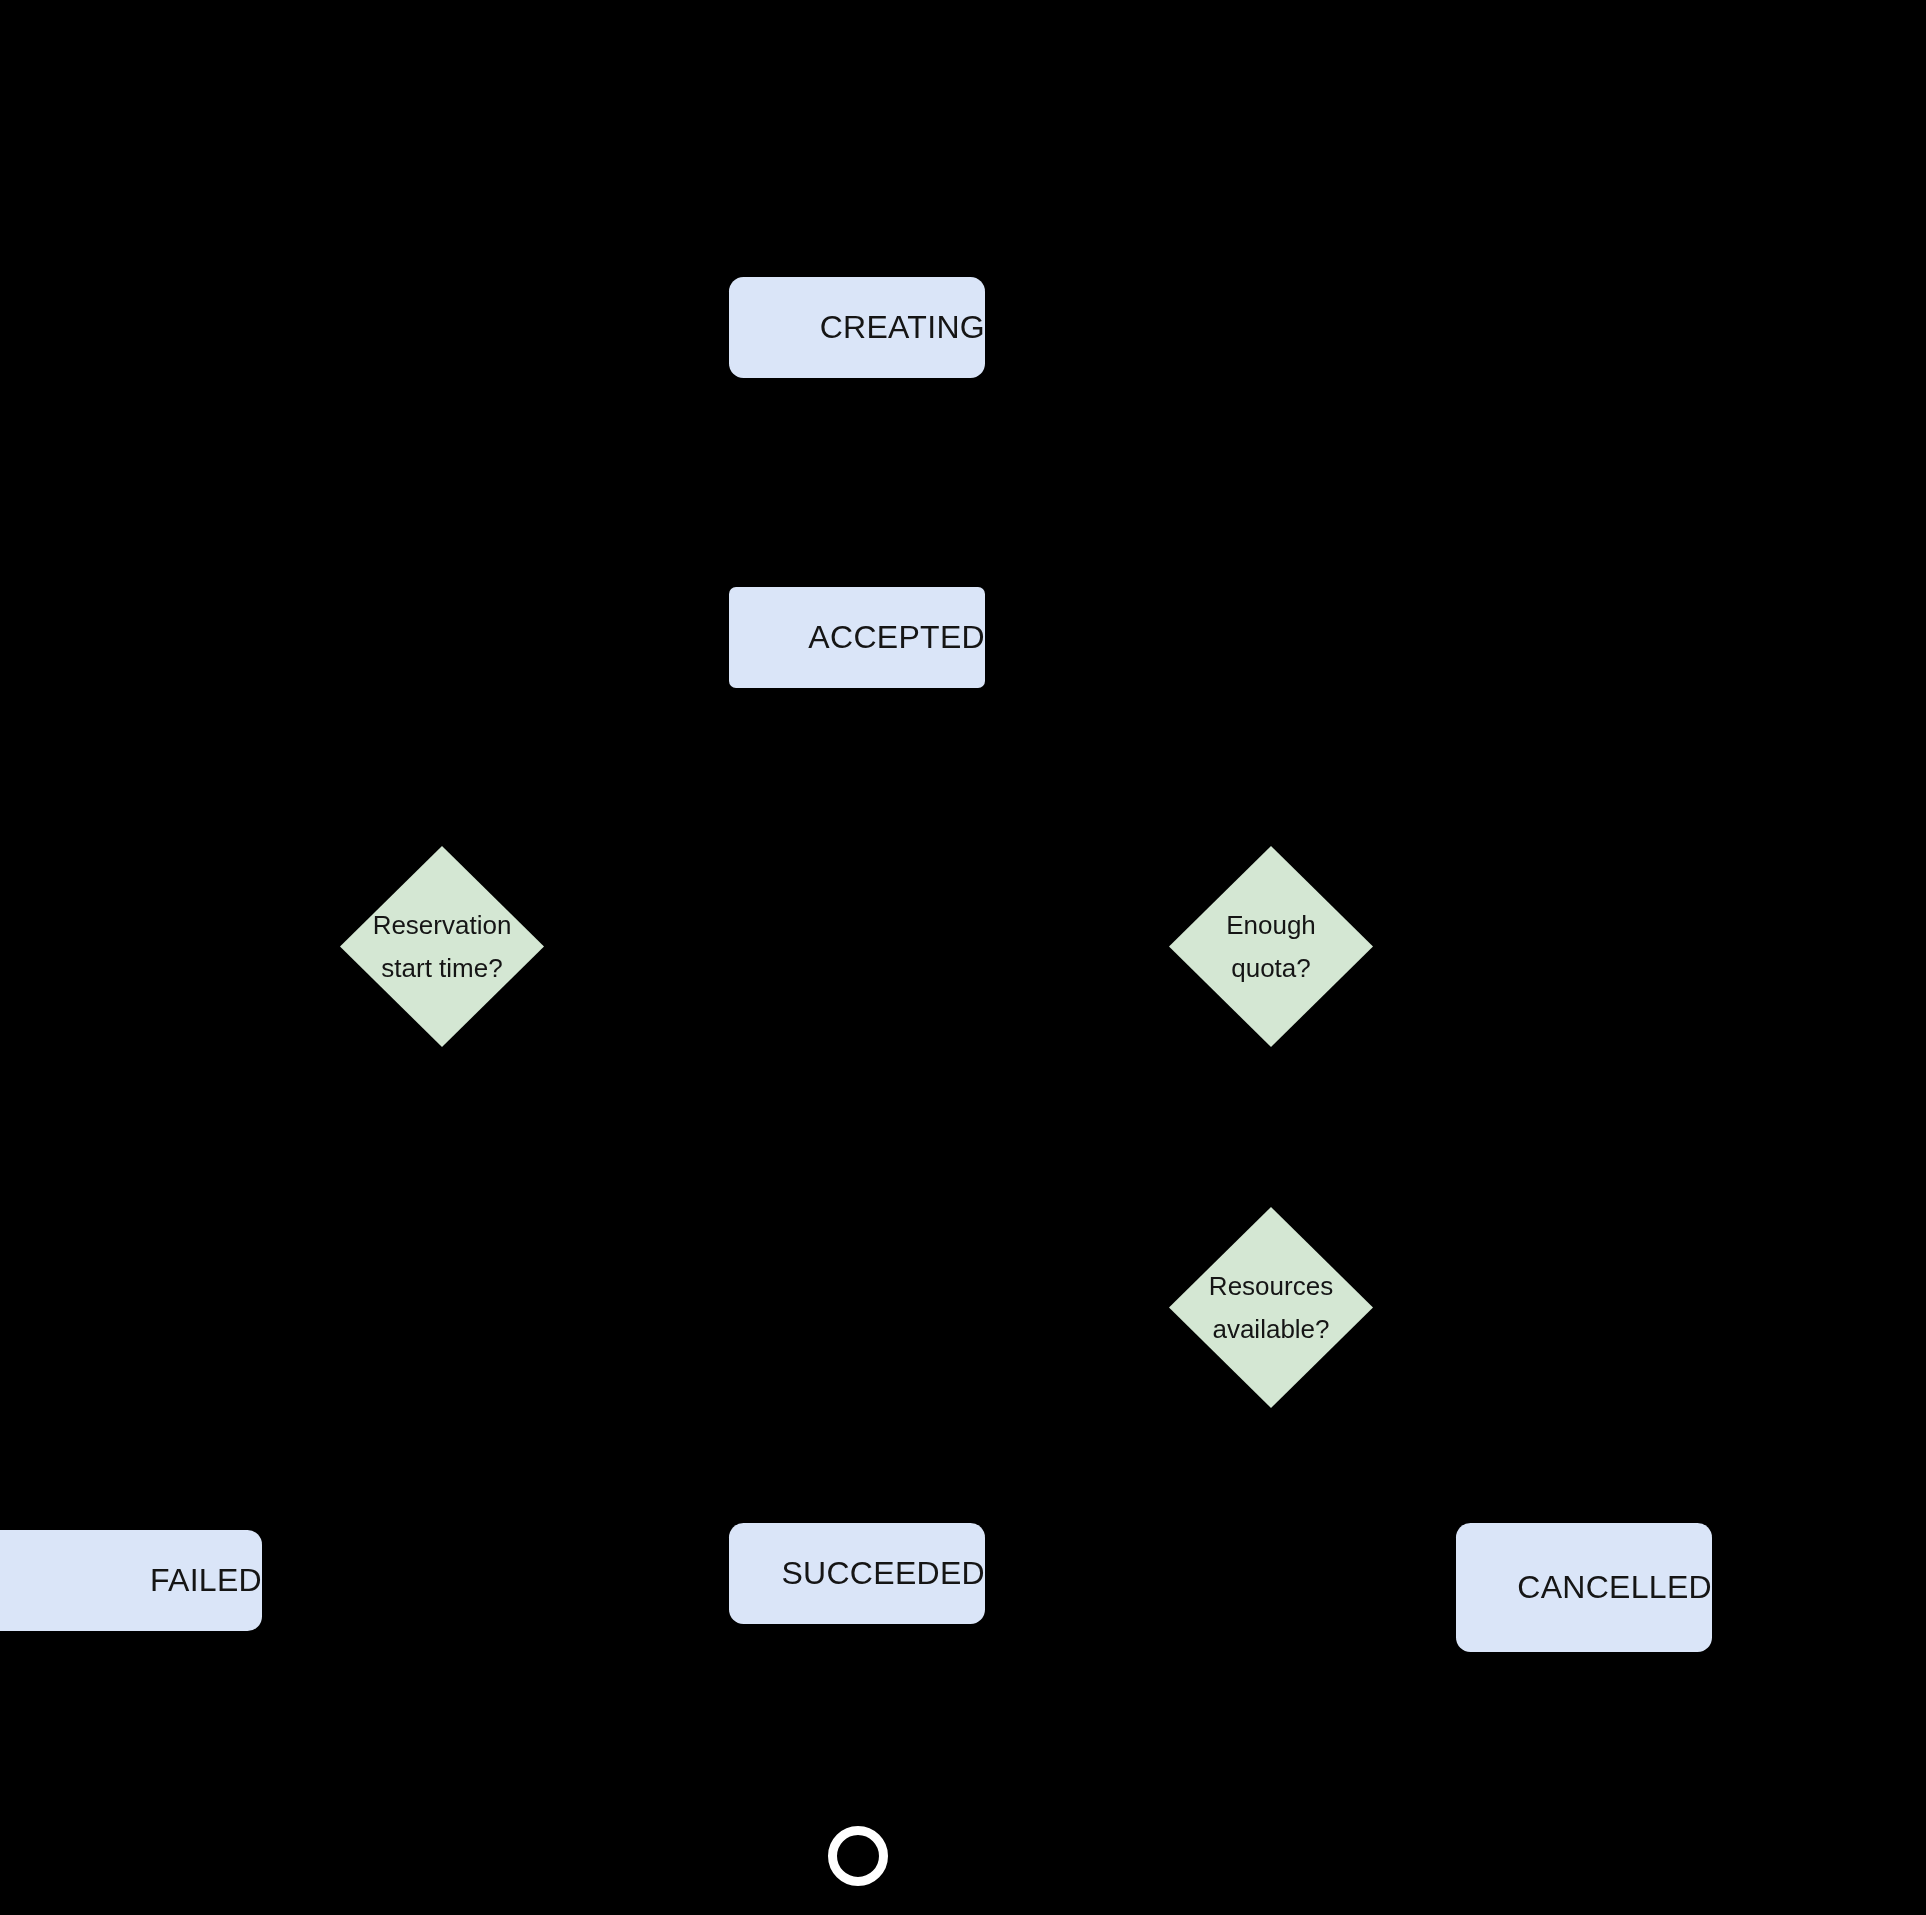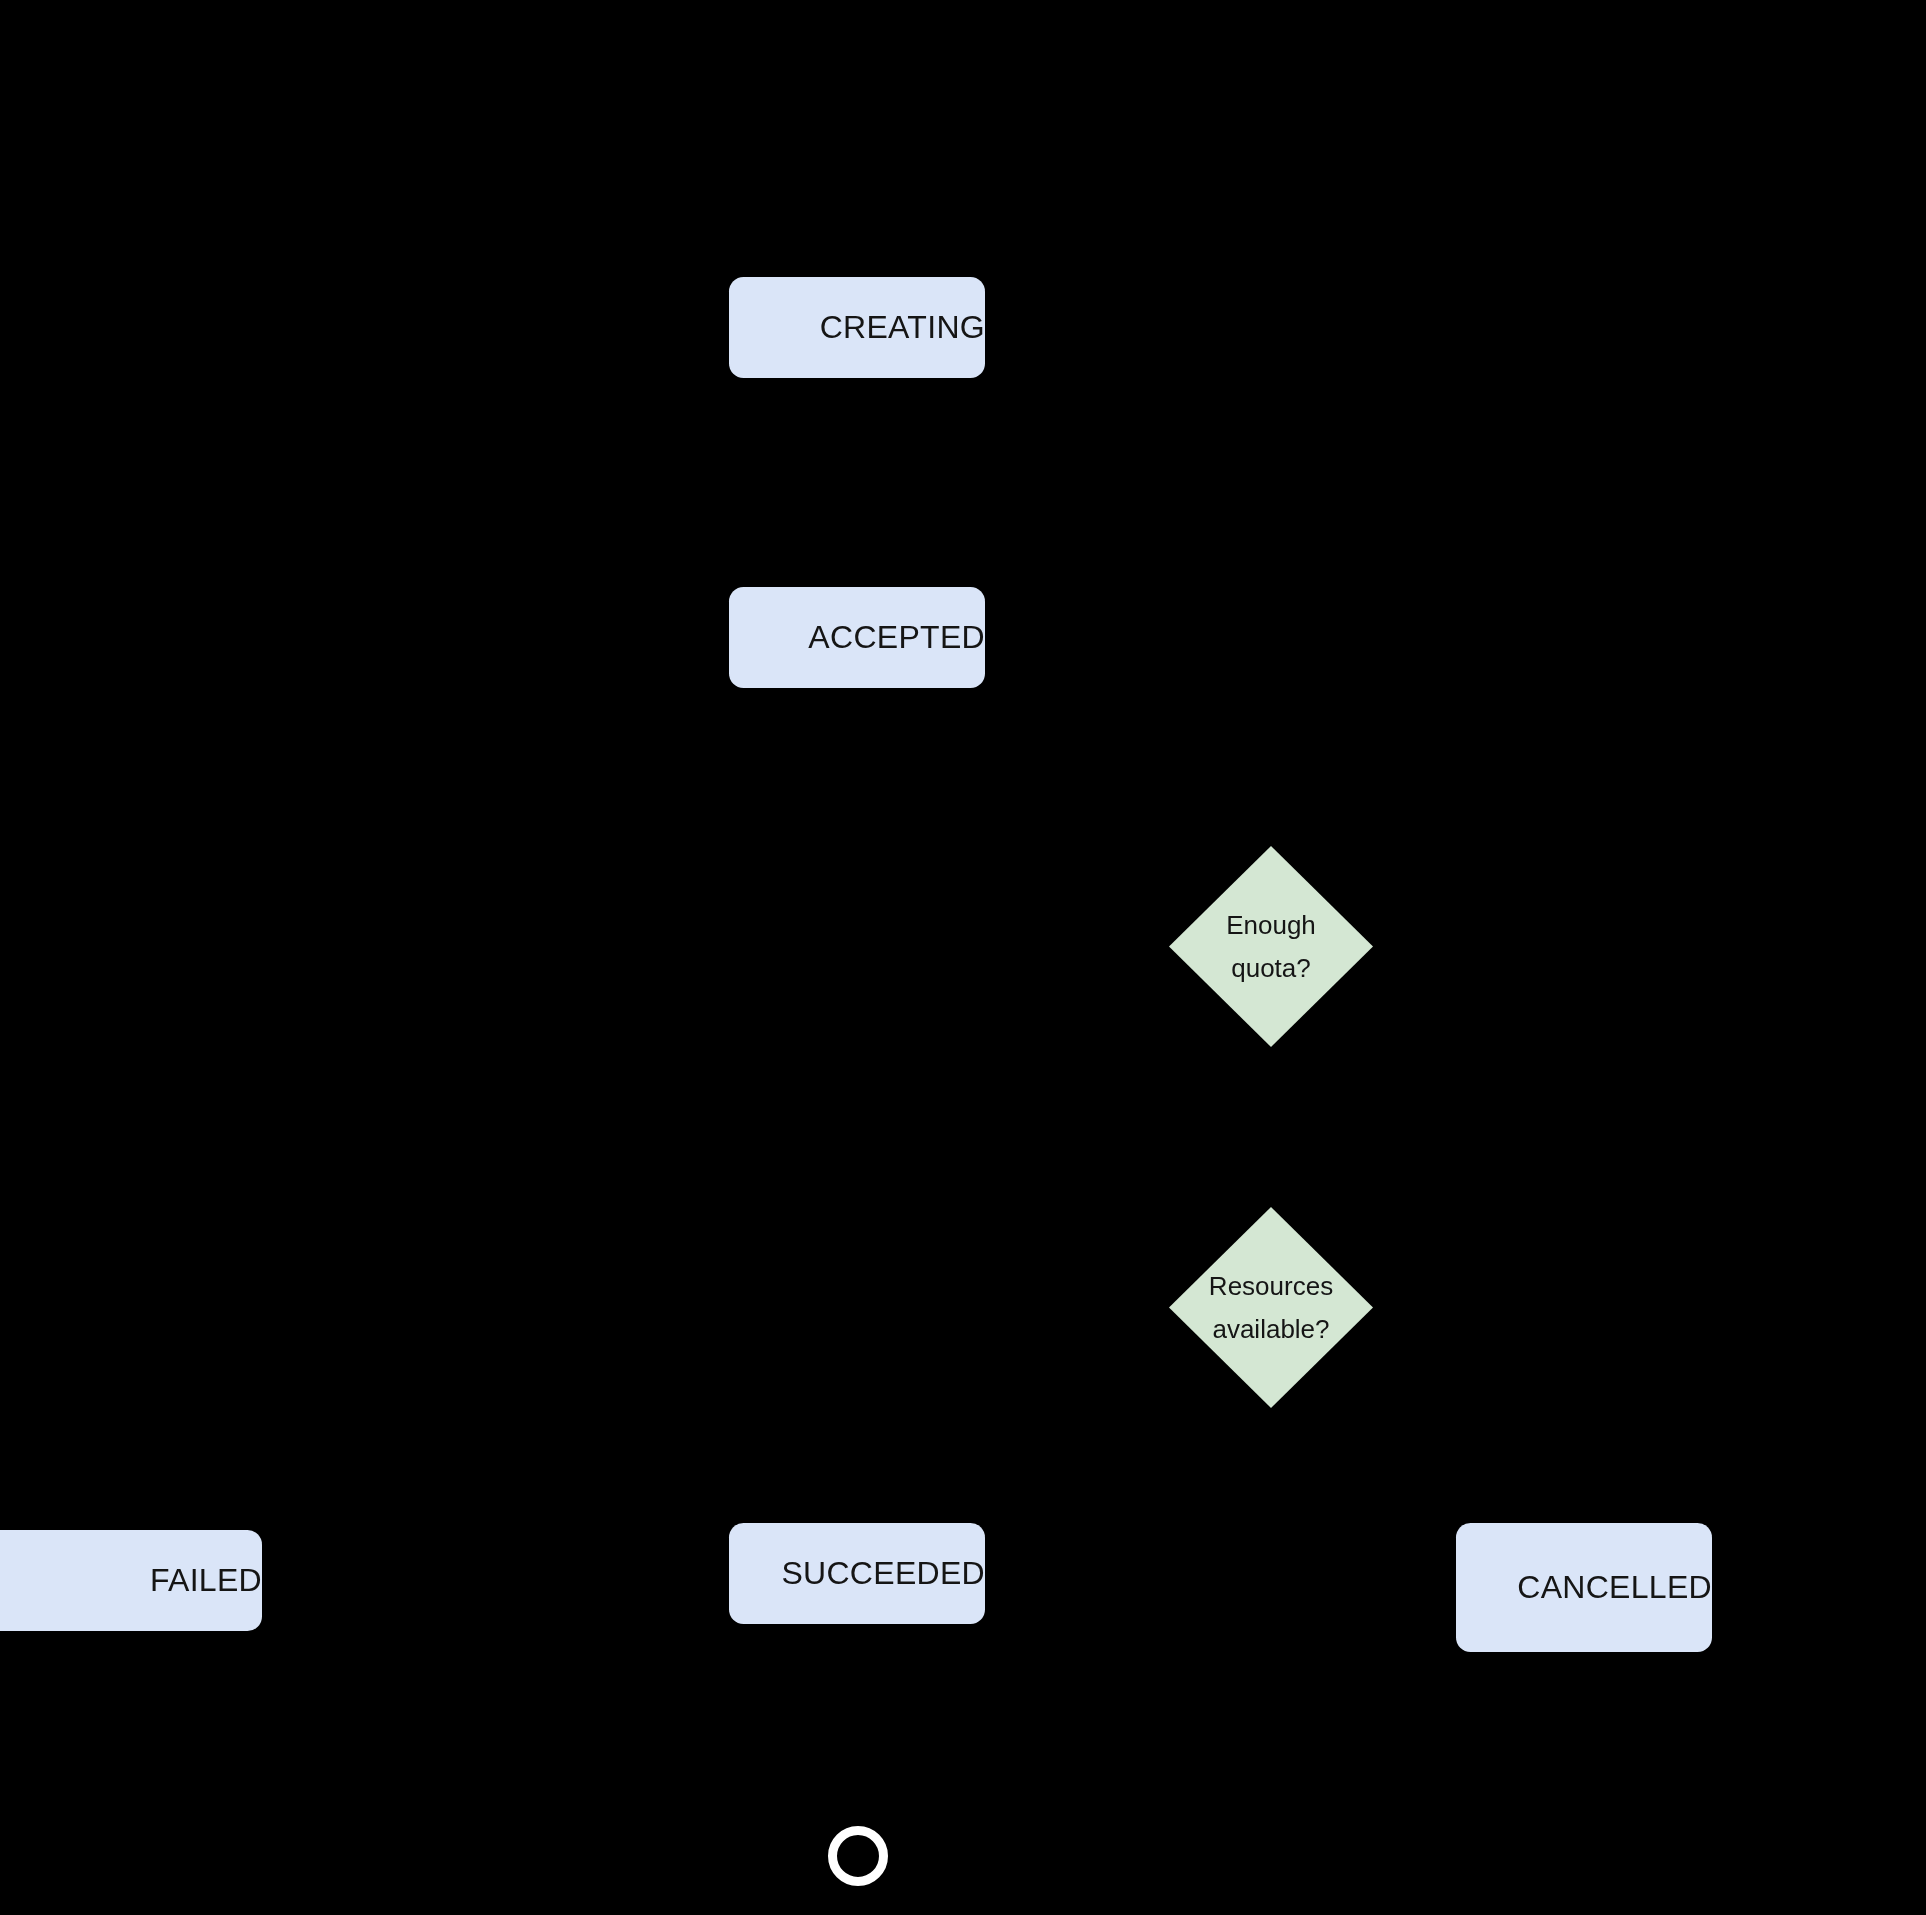--- a/index.html
+++ b/index.html
@@ -114,36 +114,43 @@
       <polygon points="2462,2338 2442,2298 2482,2298"></polygon>
       <polygon points="3068,2950 3048,2910 3088,2910"></polygon>
       <polygon points="1660,3536 1640,3496 1680,3496"></polygon>
     </g>
   </svg>
 
   <div class="state-box" id="node-creating" style="left: 729px; top: 277px; width: 256px; height: 101px; background: rgb(218, 229, 248); color: rgb(21, 21, 21);">
     <span>CREATING</span>
   </div>
 
-  <div class="state-box" id="node-accepted" style="left: 729px; top: 587px; width: 256px; height: 101px; background: rgb(218, 229, 248); color: rgb(21, 21, 21);">
+  <div class="state-box" id="node-accepted" style="left: 729px; top: 587px; width: 256px; height: 101px; background: rgb(218, 229, 248); color: rgb(21, 21, 21); border-radius: 7px;">
     <span>ACCEPTED</span>
   </div>
 
   <div class="state-box" id="node-failed" style="left: -49px; top: 1530px; width: 311px; height: 101px; background: rgb(218, 229, 248); color: rgb(21, 21, 21);">
     <span>FAILED</span>
   </div>
 
   <div class="state-box" id="node-succeeded" style="left: 729px; top: 1523px; width: 256px; height: 101px; background: rgb(218, 229, 248); color: rgb(21, 21, 21);">
     <span>SUCCEEDED</span>
   </div>
 
   <div class="state-box" id="node-cancelled" style="left: 1456px; top: 1523px; width: 256px; height: 129px; background: rgb(218, 229, 248); color: rgb(21, 21, 21);">
     <span>CANCELLED</span>
   </div>
 
+  <div class="diamond-wrap" id="node-reservation-start-time" style="left: 340px; top: 846px; width: 204px; height: 201px;">
+    <svg class="diamond-shape" viewBox="0 0 100 100" preserveAspectRatio="none" aria-hidden="true">
+      <polygon points="50,0 100,50 50,100 0,50" fill="#d4e7d3"></polygon>
+    </svg>
+    <div class="diamond-label" style="color: rgb(21, 21, 21);">Reservation
+start time?</div>
+  </div>
 
 
   <div class="diamond-wrap" id="node-enough-quota" style="left: 1169px; top: 846px; width: 204px; height: 201px;">
     <svg class="diamond-shape" viewBox="0 0 100 100" preserveAspectRatio="none" aria-hidden="true">
       <polygon points="50,0 100,50 50,100 0,50" fill="#d4e7d3"></polygon>
     </svg>
     <div class="diamond-label" style="color: rgb(21, 21, 21);">Enough
 quota?</div>
   </div>
 

